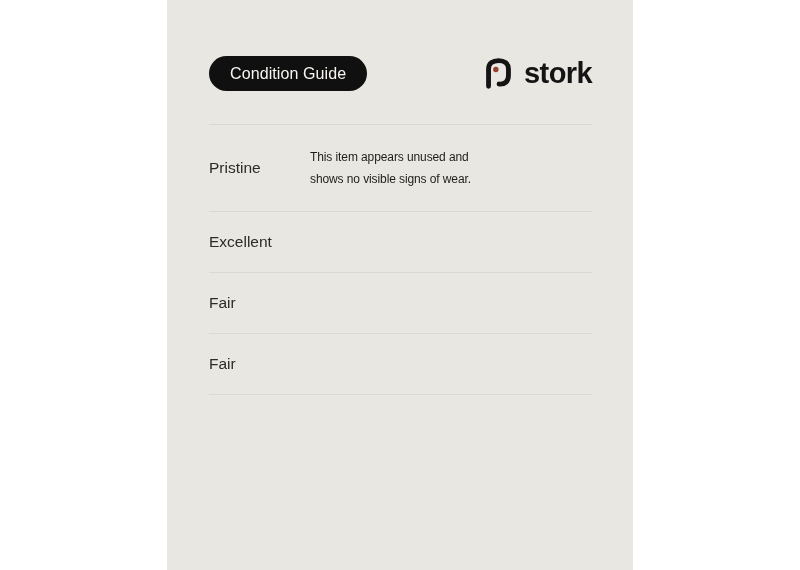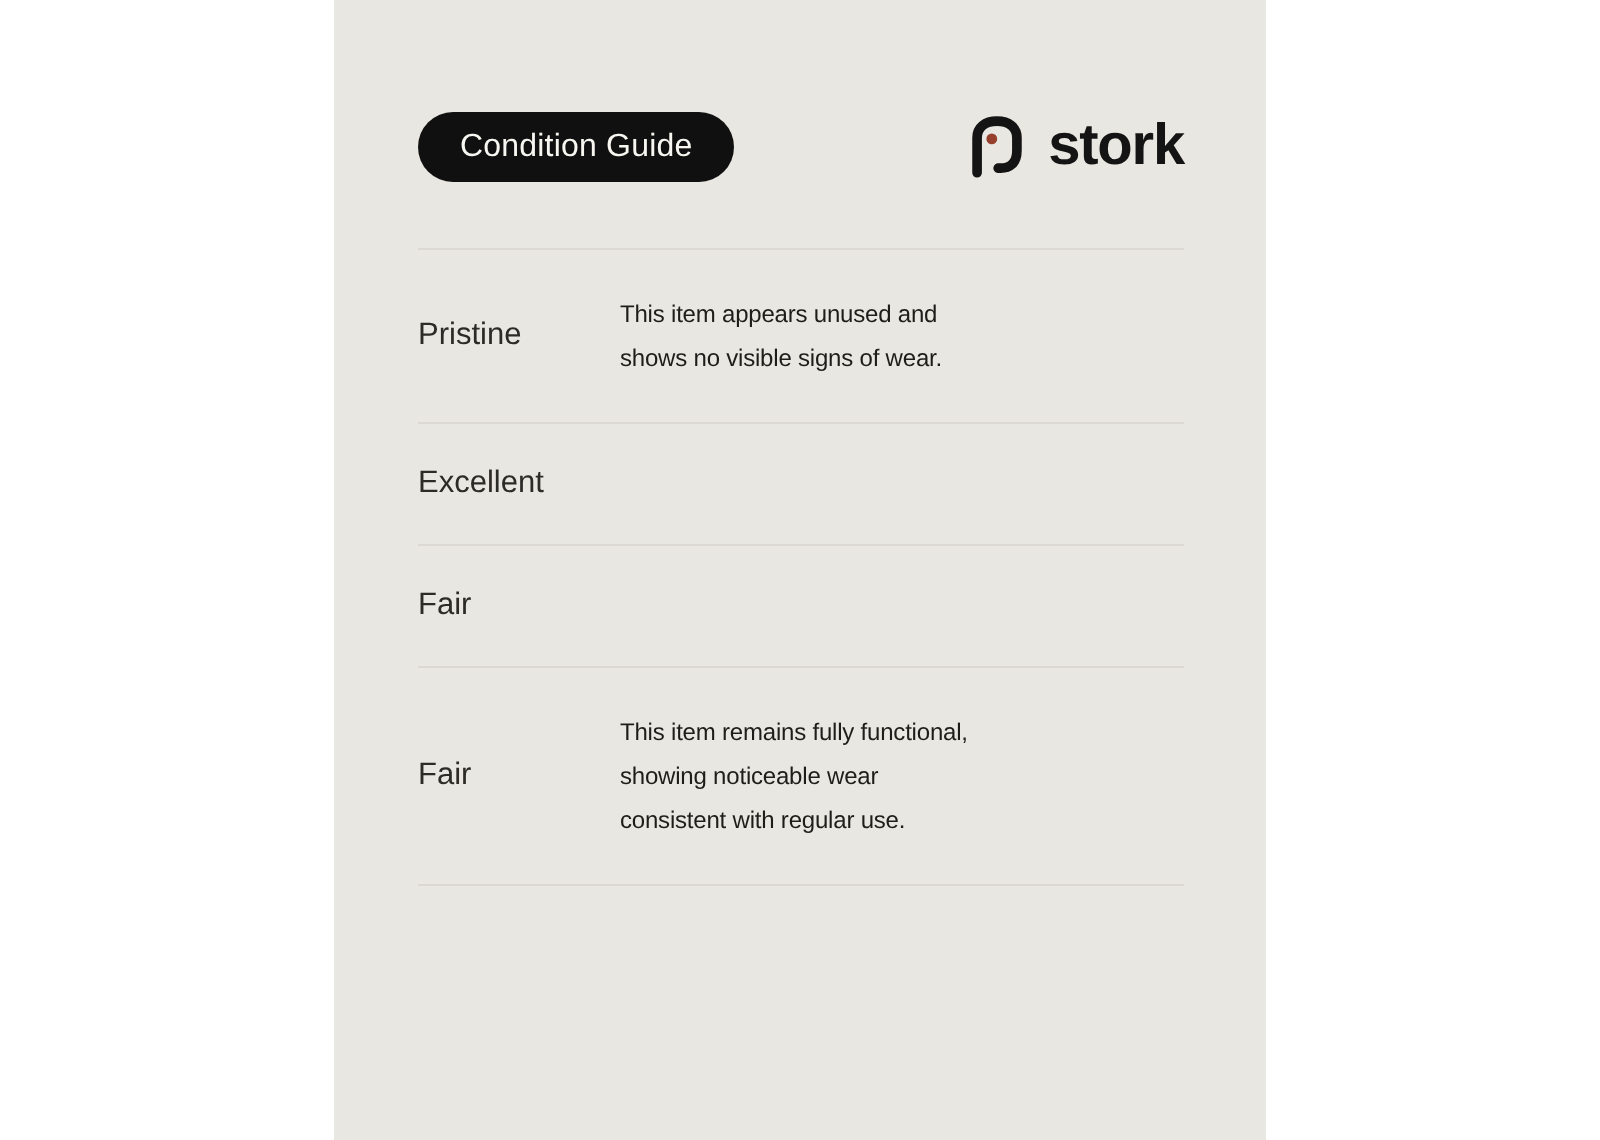--- a/index.html
+++ b/index.html
@@ -93,19 +93,16 @@
     <div class="row">
       <div class="row-label">Excellent</div>
     </div>
 
     <div class="row">
       <div class="row-label">Fair</div>
     </div>
 
     <div class="row">
       <div class="row-label">Fair</div>
-      <div class="row-desc">This item remains fully functional,
-showing noticeable wear
-consistent with regular use.</div>
     </div>
 
   </div>
 </div>
 
 </body></html>

